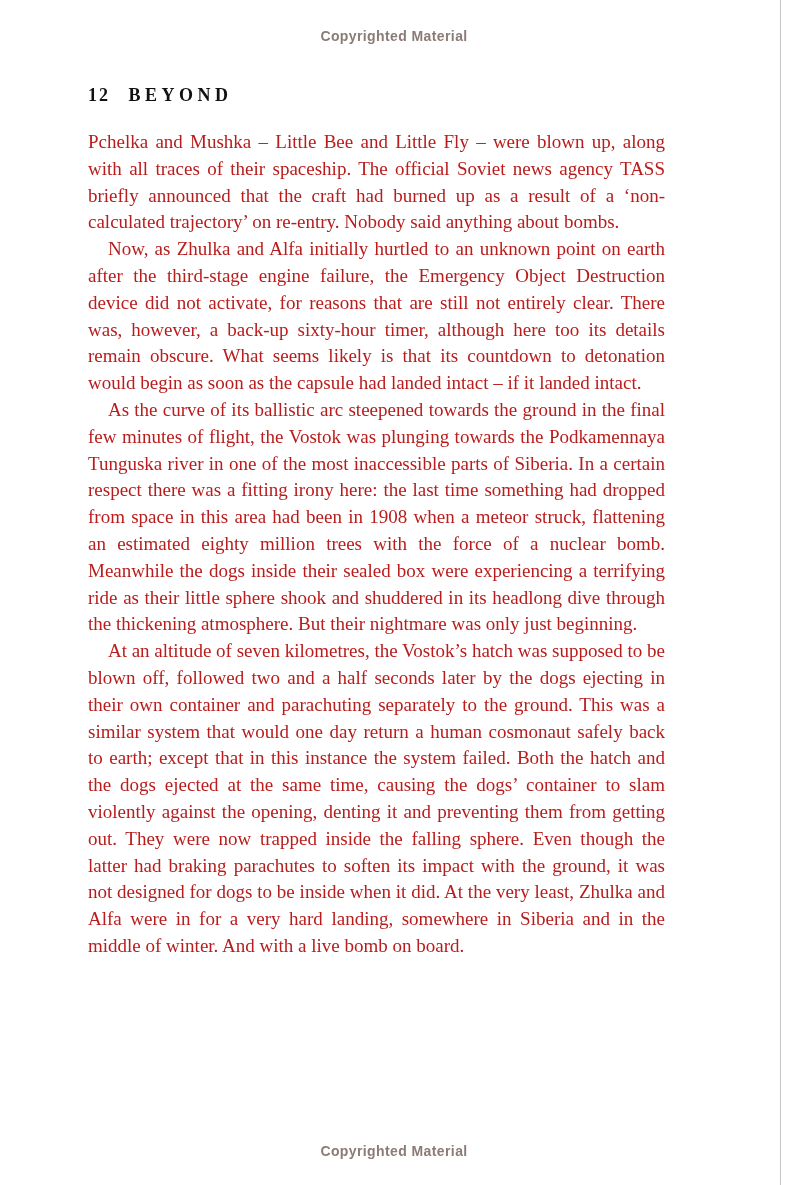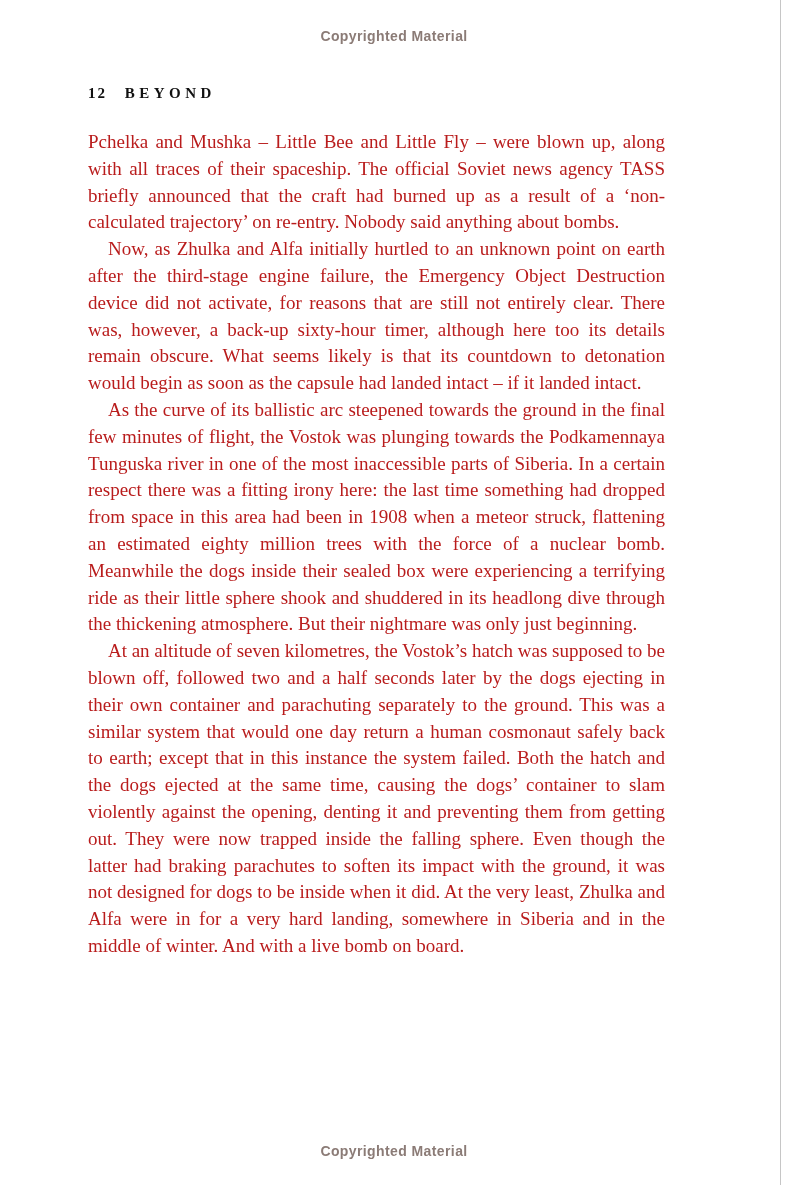--- a/index.html
+++ b/index.html
@@ -37,21 +37,21 @@
     letter-spacing: 0.4px;
     color: #8b7b76;
   }
   .notice.top { top: 28px; }
   .notice.bottom { top: 1143px; }
   .running-header {
     position: absolute;
     top: 85px;
     left: 88px;
     font-weight: bold;
-    font-size: 15px;
+    font-size: 18px;
     color: #111111;
   }
   .running-header .pagenum {
     letter-spacing: 2px;
   }
   .running-header .title {
     margin-left: 14px;
     letter-spacing: 4.5px;
   }
   .body-text {

